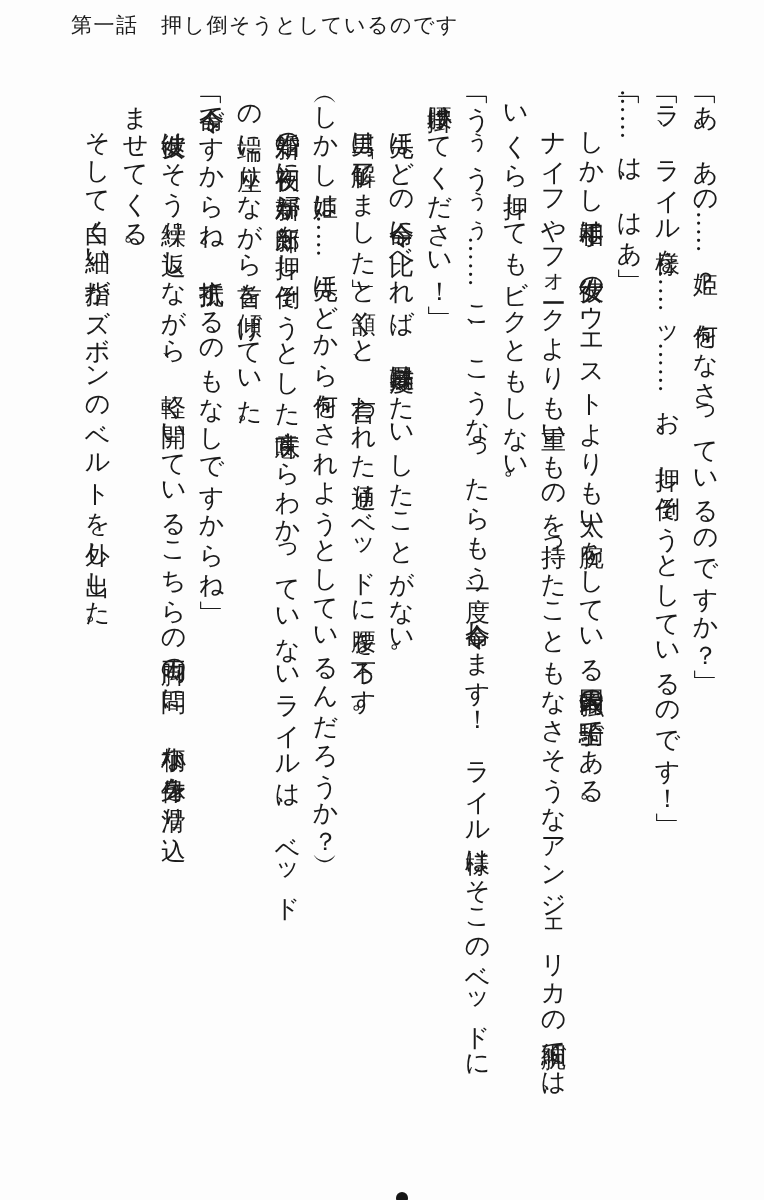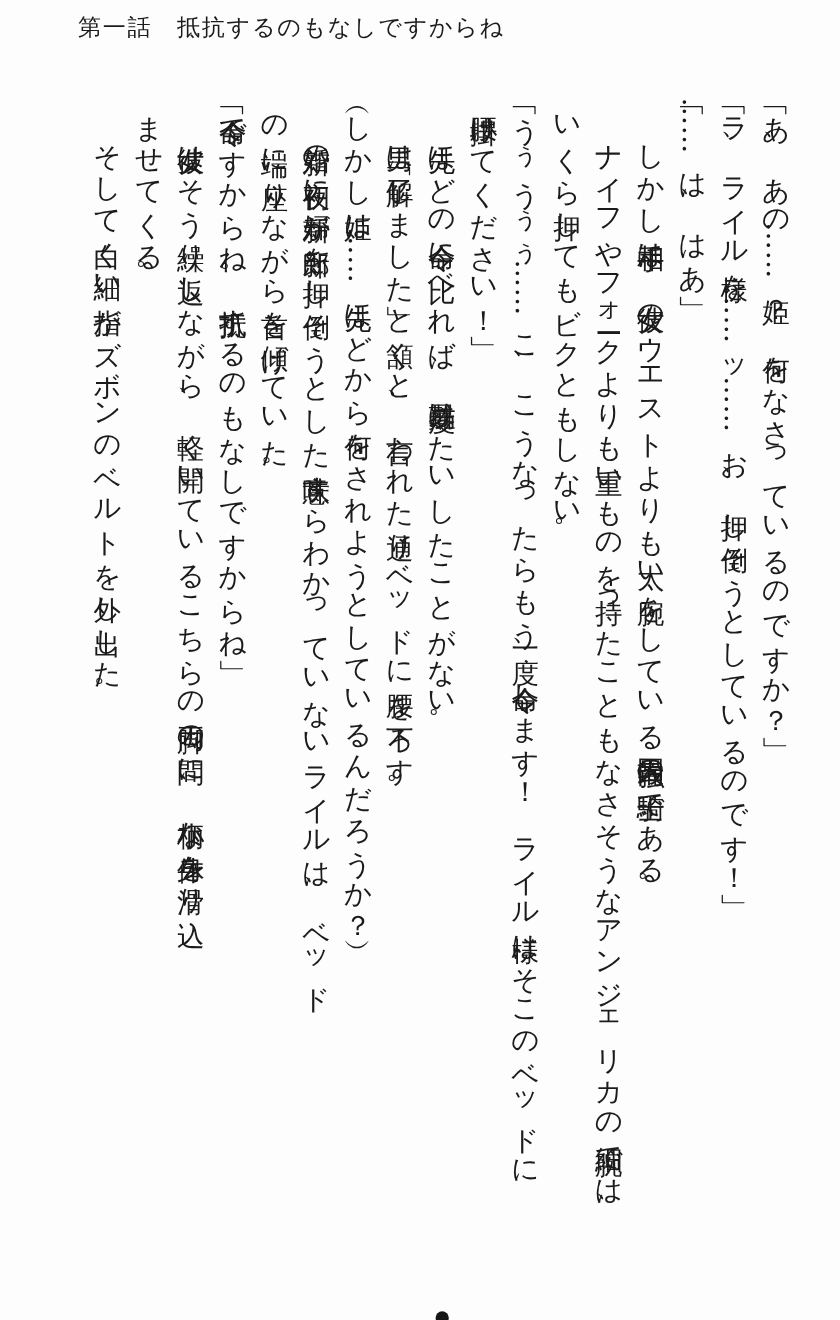--- a/index.html
+++ b/index.html
@@ -58,21 +58,21 @@
     height: 12px;
     border-radius: 50%;
     background: #161616;
   }
 </style>
 </head>
 <body>
 
 <div class="page">
 
-  <div class="chapter-header">第一話　抵抗するのもなしですからね</div>
+  <div class="chapter-header">第一話　押し倒そうとしているのです</div>
 
   <div class="body-text">
     <div class="line">「あ、あの……姫？　何をなさっているのですか？」</div>
     <div class="line">「ラ、ライル様を……ッ……お、押し倒そうとしているのです！」</div>
     <div class="line">「……は、はあ」</div>
     <div class="line indent">しかし相手は、彼女のウエストよりも太い腕をしている国内最強の騎士である。</div>
     <div class="line indent">ナイフやフォークよりも重いものを持ったこともなさそうなアンジェリカの細腕では、</div>
     <div class="line">いくら押してもビクともしない。</div>
     <div class="line">「うぅうぅぅ……こ、こうなったらもう一度、命令します！　ライル様はそこのベッドに</div>
     <div class="line">腰掛けてください！」</div>

